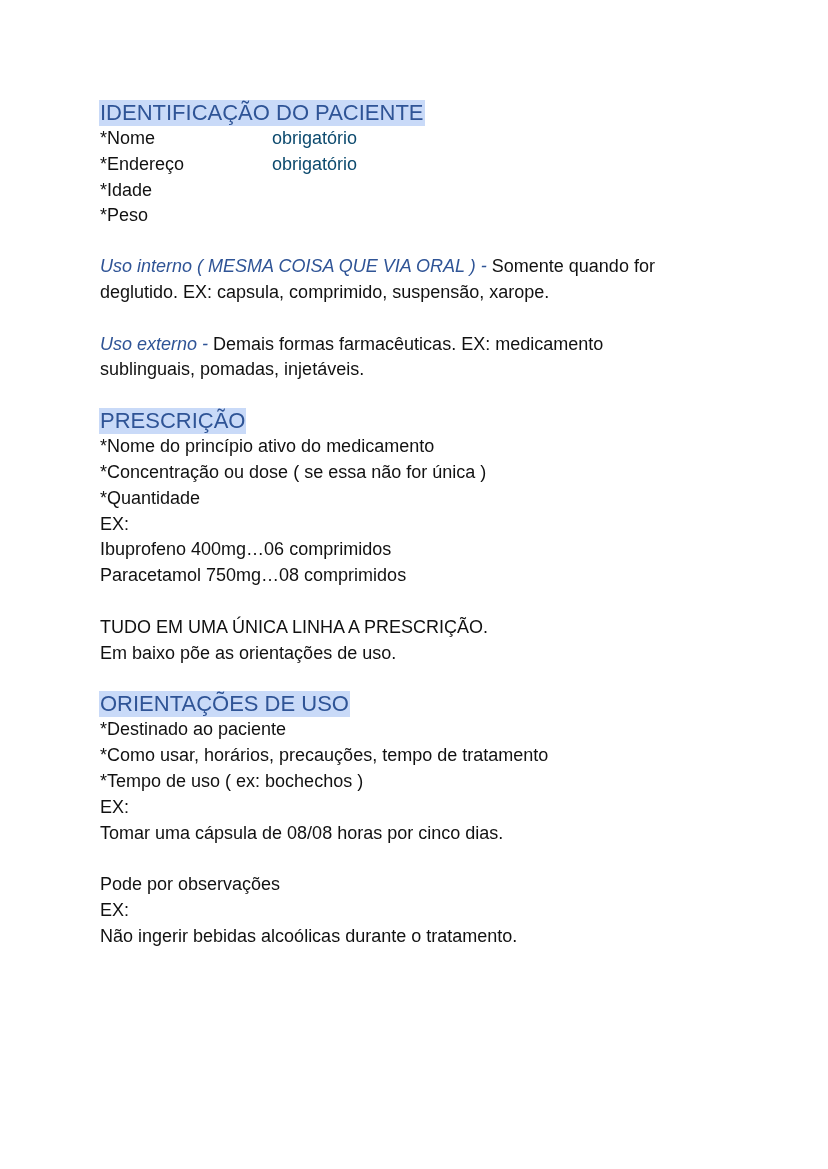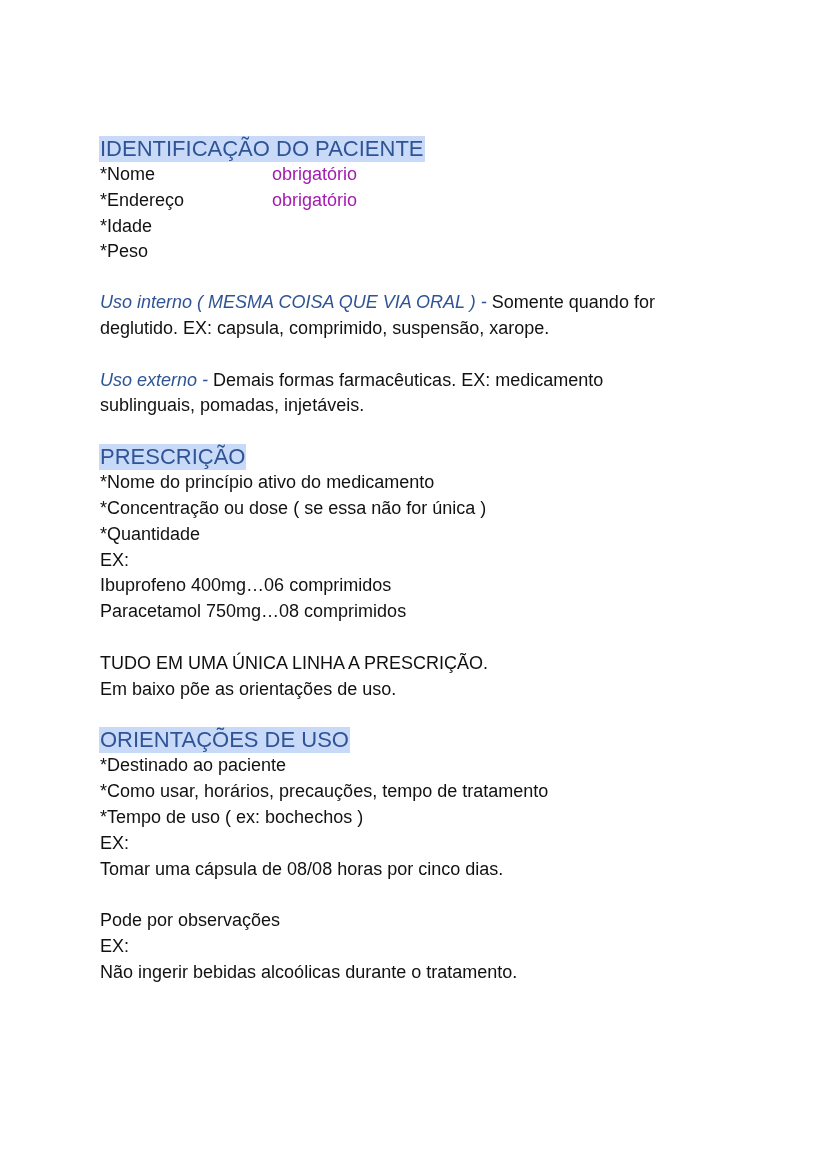--- a/index.html
+++ b/index.html
@@ -1,23 +1,23 @@
 <!DOCTYPE html>
 <html><head>
 <meta charset="utf-8">
 <style>
   html, body { margin:0; padding:0; background:#ffffff; }
   body { width:828px; height:1169px; position:relative; overflow:hidden;
          font-family:"Liberation Sans", sans-serif; color:#111111; }
-  .page { position:absolute; left:100px; top:100px; width:640px;margin-top:36px; }
+  .page { position:absolute; left:100px; top:100px; width:640px; }
   .h { font-size:22px; line-height:26px; color:#2f5496; display:inline-block;
        background:#c9daf8; padding:0 1px; margin-left:-1px; }
   .line { font-size:18px; line-height:25.8px; white-space:nowrap; }
   .blue { color:#2f5496;font-style:italic; }
-  .red { color:#a21caf; }
+  .red { color:#0c4a6e; }
   .gap { height:25.8px; }
   .sec { margin-bottom:25px; }
   .field-label { display:inline-block; width:172px; }
 </style>
 </head>
 <body>
 
 <div class="page">
 
   <div class="sec">

